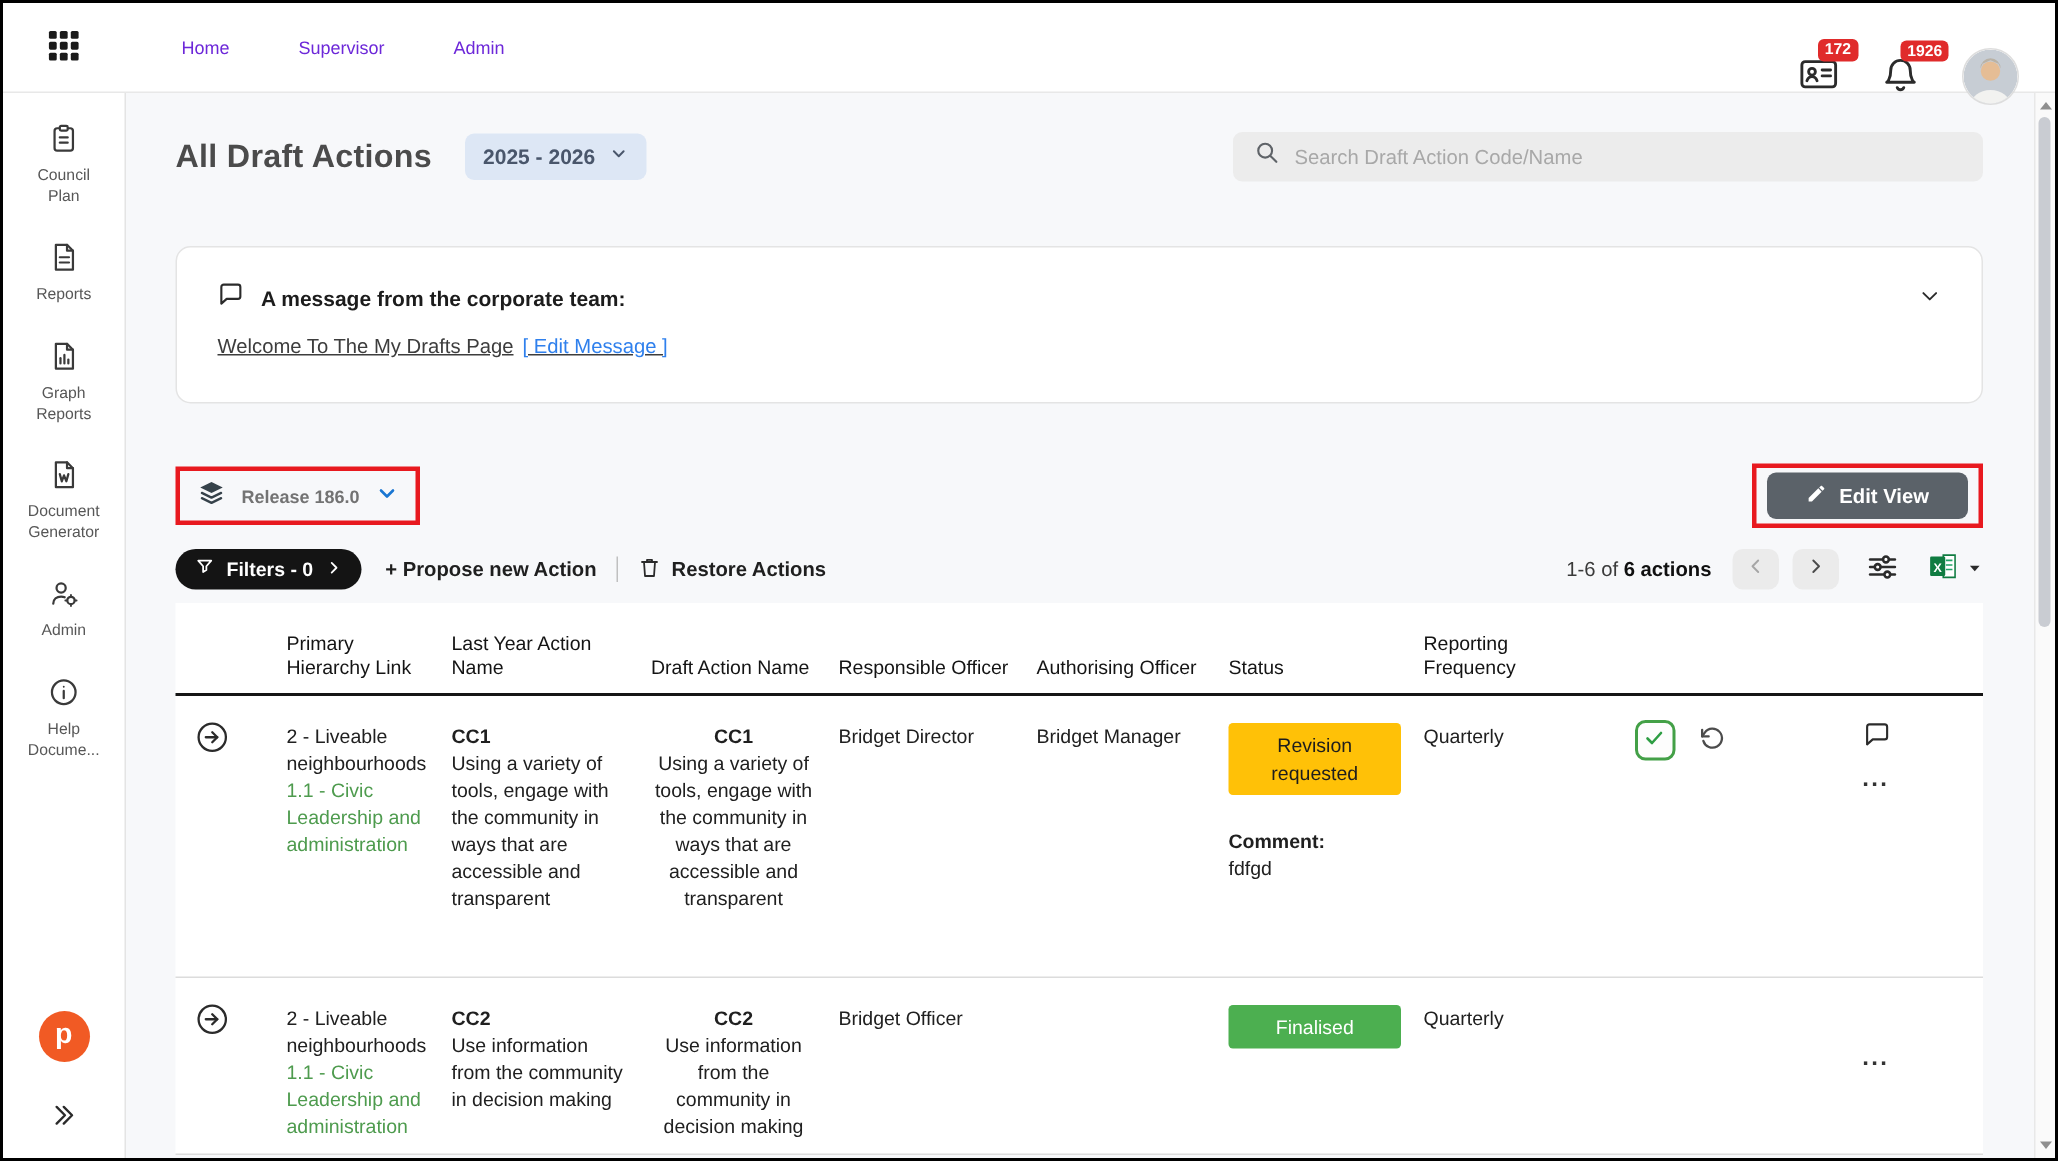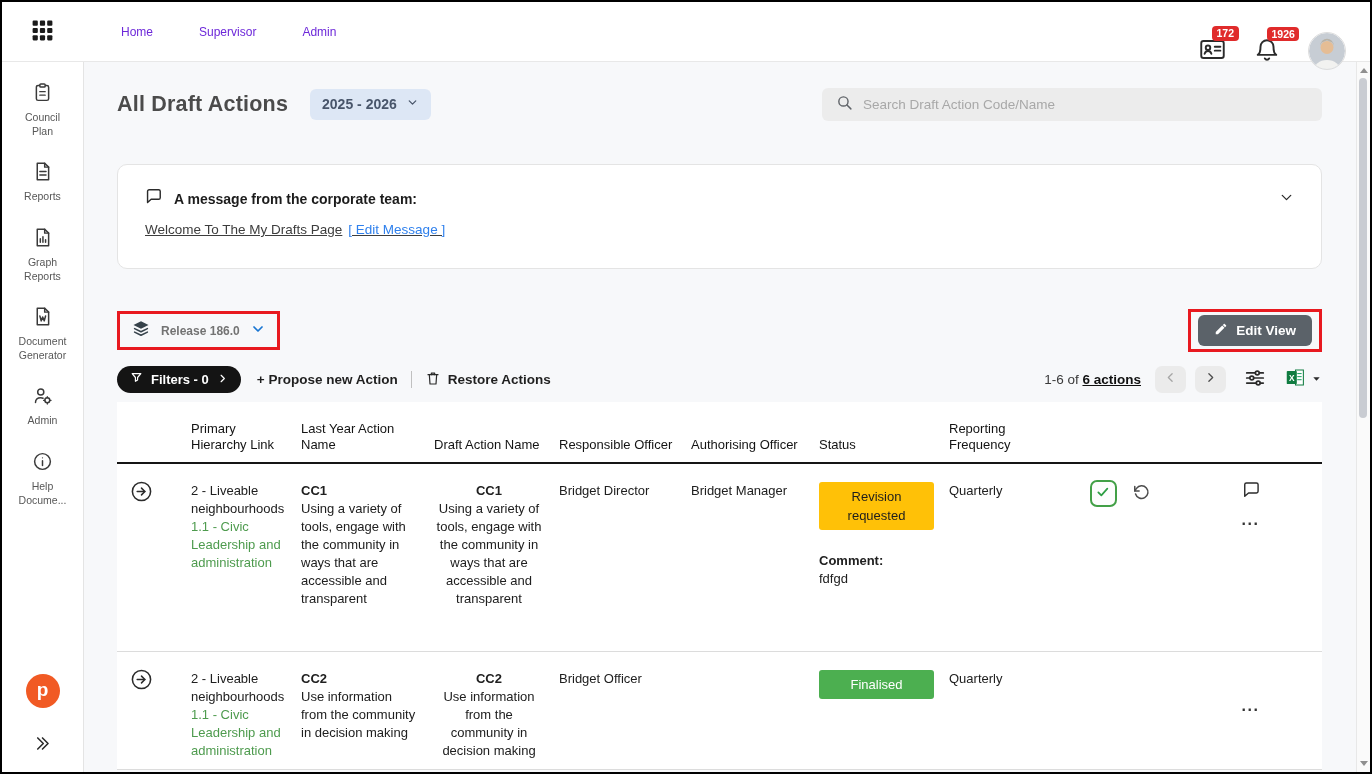--- a/index.html
+++ b/index.html
@@ -53,31 +53,31 @@
   .mc-title { font-weight:bold; font-size:14px; color:#1c1c1c; }
   .mc-chevron { margin-left:auto; cursor:pointer; background:none; border:none; display:flex; }
   .mc-body { margin-top:12px; font-size:13.5px; color:#3d3d3d; display:flex; gap:6px; margin-left:1px;text-decoration:underline; }
   .mc-edit { color:#2f80ed; cursor:pointer; background:none; border:none; font-family:inherit; font-size:13.5px; }
 
   
   .release-row { margin-top:40px; display:flex; align-items:center; justify-content:space-between; flex:0 0 auto; }
   .annotation { border:3px solid #e8191f; padding:3px 7px; display:inline-flex; }
   .release-btn { display:flex; align-items:center; gap:10px; cursor:pointer; background:none; border:none; font-family:inherit; padding:2px 4px; }
   .release-label { font-size:12px; font-weight:bold; color:#737373; }
-  .editview-btn { background:#5b6269; color:#fff; font-size:13.5px; font-weight:600; border:none; border-radius:6px; height:31px; padding:0 16px; display:flex; align-items:center; gap:8px; cursor:pointer; font-family:inherit; }
+  .editview-btn { background:#5b6269; color:#fff; font-size:13.5px; font-weight:600; border:none; border-radius:6px; height:31px; padding:0 26px; display:flex; align-items:center; gap:8px; cursor:pointer; font-family:inherit; }
 
   
   .toolbar { margin-top:13px; display:flex; align-items:center; height:28px; flex:0 0 auto; }
   .filters-pill { background:#141414; color:#fff; border:none; border-radius:14px; height:27px; padding:0 13px; display:flex; align-items:center; gap:8px; font-size:13px; font-weight:600; font-family:inherit; cursor:pointer; }
   .text-btn { background:none; border:none; font-family:inherit; font-size:13.5px; font-weight:600; color:#1f1f1f; display:flex; align-items:center; gap:7px; cursor:pointer; }
   .propose { margin-left:16px; }
   .tb-divider { width:1px; height:17px; background:#c0c0c0; margin:0 13px; }
   .tb-right { margin-left:auto; display:flex; align-items:center; gap:9px; }
   .count-text { font-size:13.5px; color:#3a3a3a; margin-right:5px; }
-  .count-text b { color:#101010;text-decoration:underline; }
+  .count-text b { color:#101010; }
   .page-btn { width:31px; height:27px; background:#ebebeb; border:none; border-radius:7px; display:flex; align-items:center; justify-content:center; cursor:pointer; }
   .icon-btn { background:none; border:none; cursor:pointer; padding:0; display:flex; align-items:center; }
 
   
   .table { margin-top:9px; background:#fff; flex:0 0 auto; }
   .thead, .trow { display:grid; grid-template-columns:67px 110px 133px 125px 132px 128px 130px 120px 117px 1fr; }
   .thead { border-bottom:2px solid #151515; align-items:end; min-height:62px; padding-bottom:9px; }
   .th { font-size:13px; font-weight:normal; color:#141414; line-height:16px; padding:0 8px 0 7px; }
   .trow { border-bottom:1px solid #dcdcdc; }
   .trow.r1 { height:188px; }

